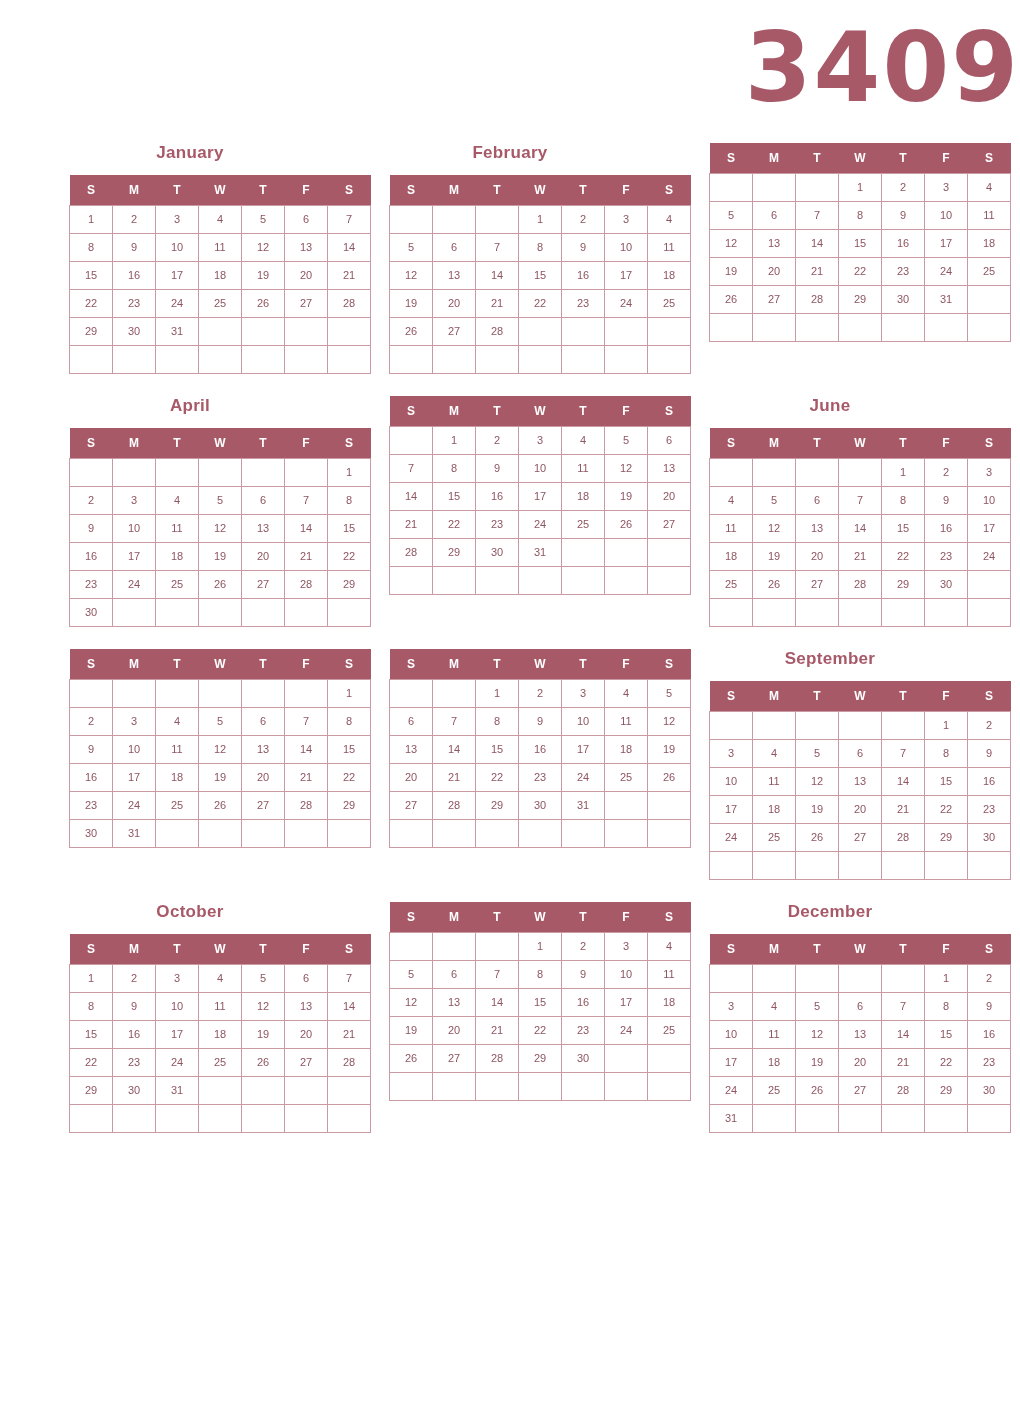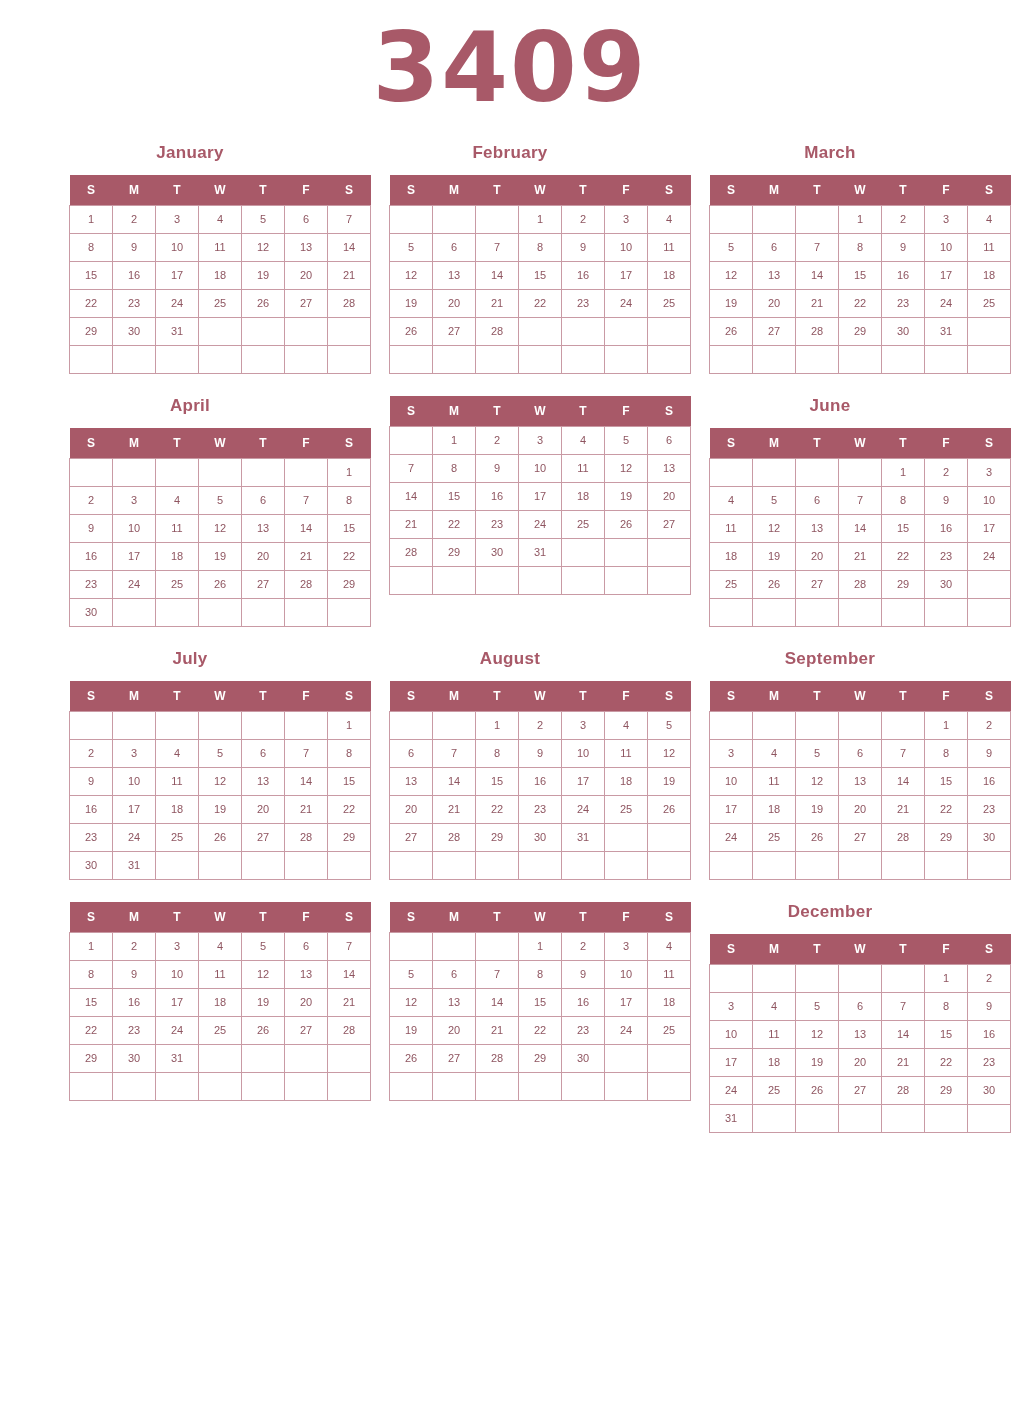--- a/index.html
+++ b/index.html
@@ -9,21 +9,21 @@
   }
   body {
     width: 1020px;
     height: 1412px;
     font-family: "Liberation Sans", sans-serif;
     color: #a05561;
     position: relative;
     overflow: hidden;
   }
   .year-title {
-    text-align: center;
+    text-align: right;
     font-size: 96px;
     font-weight: bold;
     color: #a85968;
     letter-spacing: 2px;
     margin: 18px 0 0 0;
     line-height: 1.05;
     font-family: "DejaVu Sans", sans-serif;
   }
   .calendar-grid {
     display: grid;
@@ -218,21 +218,20 @@
             <td class="empty"></td>
             <td class="empty"></td>
             <td class="empty"></td>
             <td class="empty"></td>
             <td class="empty"></td>
           </tr>
         </tbody>
       </table>
     </div>
     <div class="month">
-      <div class="month-name">March</div>
       <table class="month-table">
         <thead>
           <tr>
             <th>S</th>
             <th>M</th>
             <th>T</th>
             <th>W</th>
             <th>T</th>
             <th>F</th>
             <th>S</th>
@@ -505,21 +504,20 @@
             <td class="empty"></td>
             <td class="empty"></td>
             <td class="empty"></td>
             <td class="empty"></td>
             <td class="empty"></td>
           </tr>
         </tbody>
       </table>
     </div>
     <div class="month">
-      <div class="month-name">July</div>
       <table class="month-table">
         <thead>
           <tr>
             <th>S</th>
             <th>M</th>
             <th>T</th>
             <th>W</th>
             <th>T</th>
             <th>F</th>
             <th>S</th>
@@ -577,21 +575,20 @@
             <td class="empty"></td>
             <td class="empty"></td>
             <td class="empty"></td>
             <td class="empty"></td>
             <td class="empty"></td>
           </tr>
         </tbody>
       </table>
     </div>
     <div class="month">
-      <div class="month-name">August</div>
       <table class="month-table">
         <thead>
           <tr>
             <th>S</th>
             <th>M</th>
             <th>T</th>
             <th>W</th>
             <th>T</th>
             <th>F</th>
             <th>S</th>
@@ -721,20 +718,21 @@
             <td class="empty"></td>
             <td class="empty"></td>
             <td class="empty"></td>
             <td class="empty"></td>
             <td class="empty"></td>
           </tr>
         </tbody>
       </table>
     </div>
     <div class="month">
+      <div class="month-name">October</div>
       <table class="month-table">
         <thead>
           <tr>
             <th>S</th>
             <th>M</th>
             <th>T</th>
             <th>W</th>
             <th>T</th>
             <th>F</th>
             <th>S</th>

